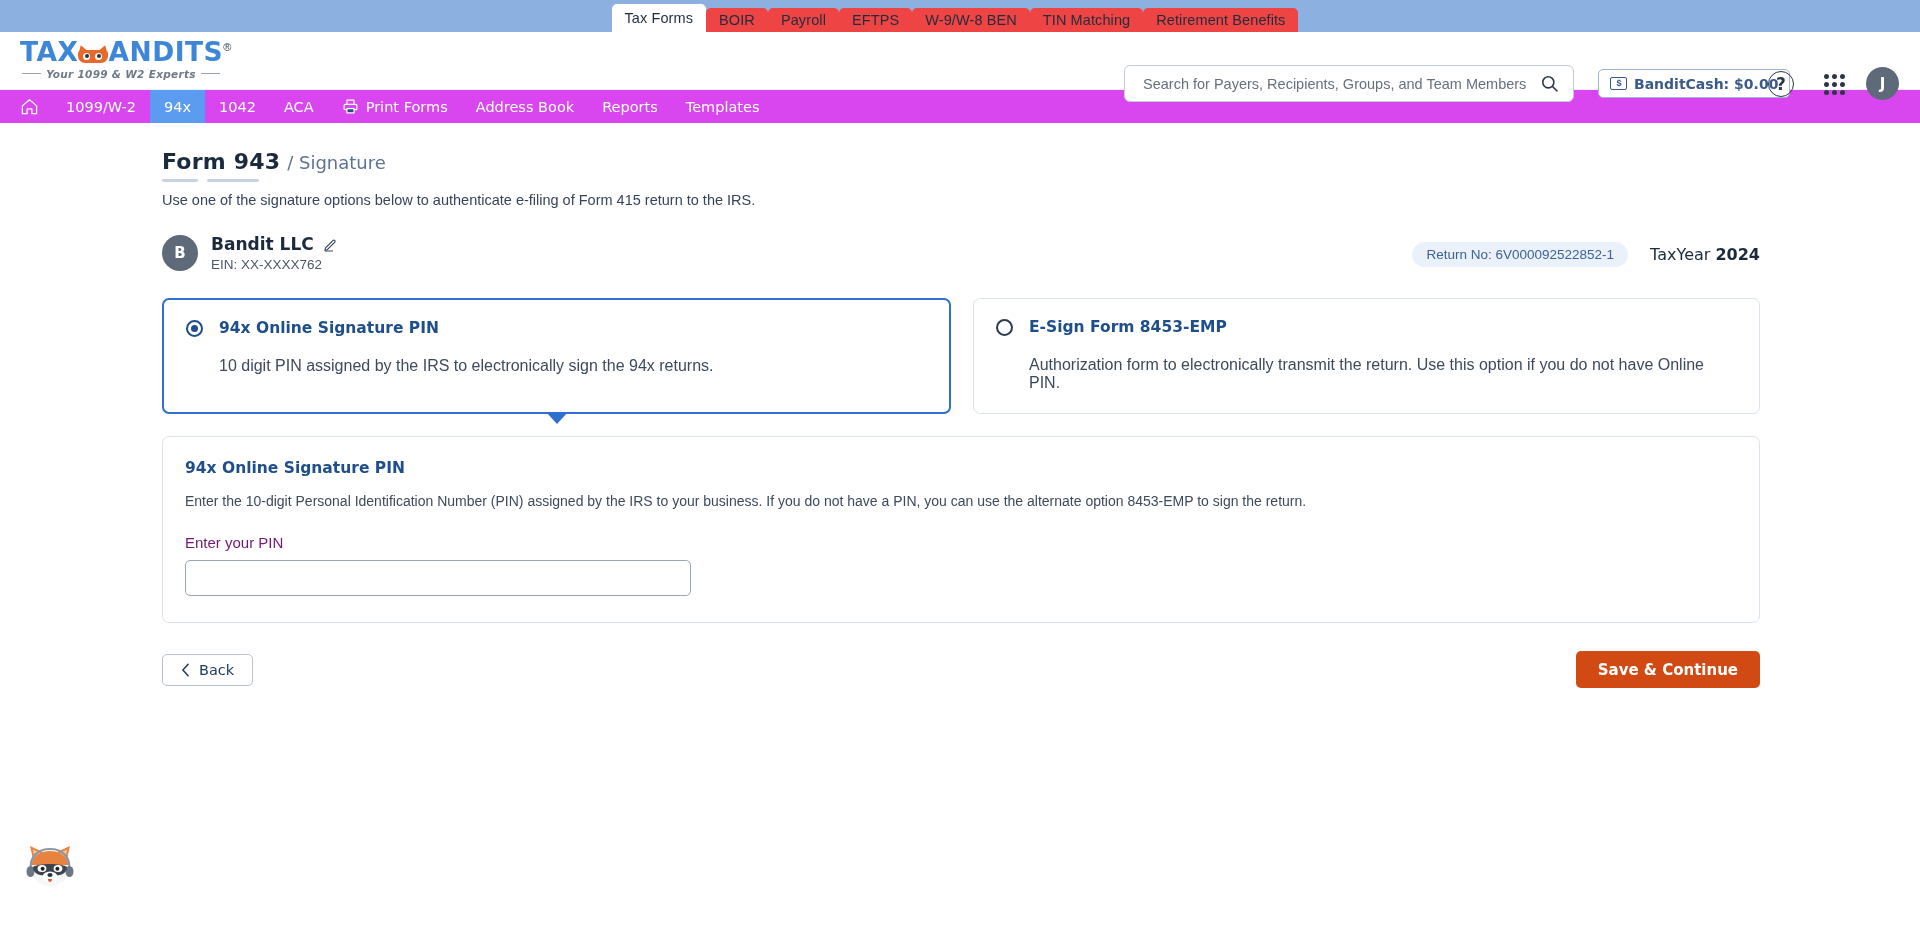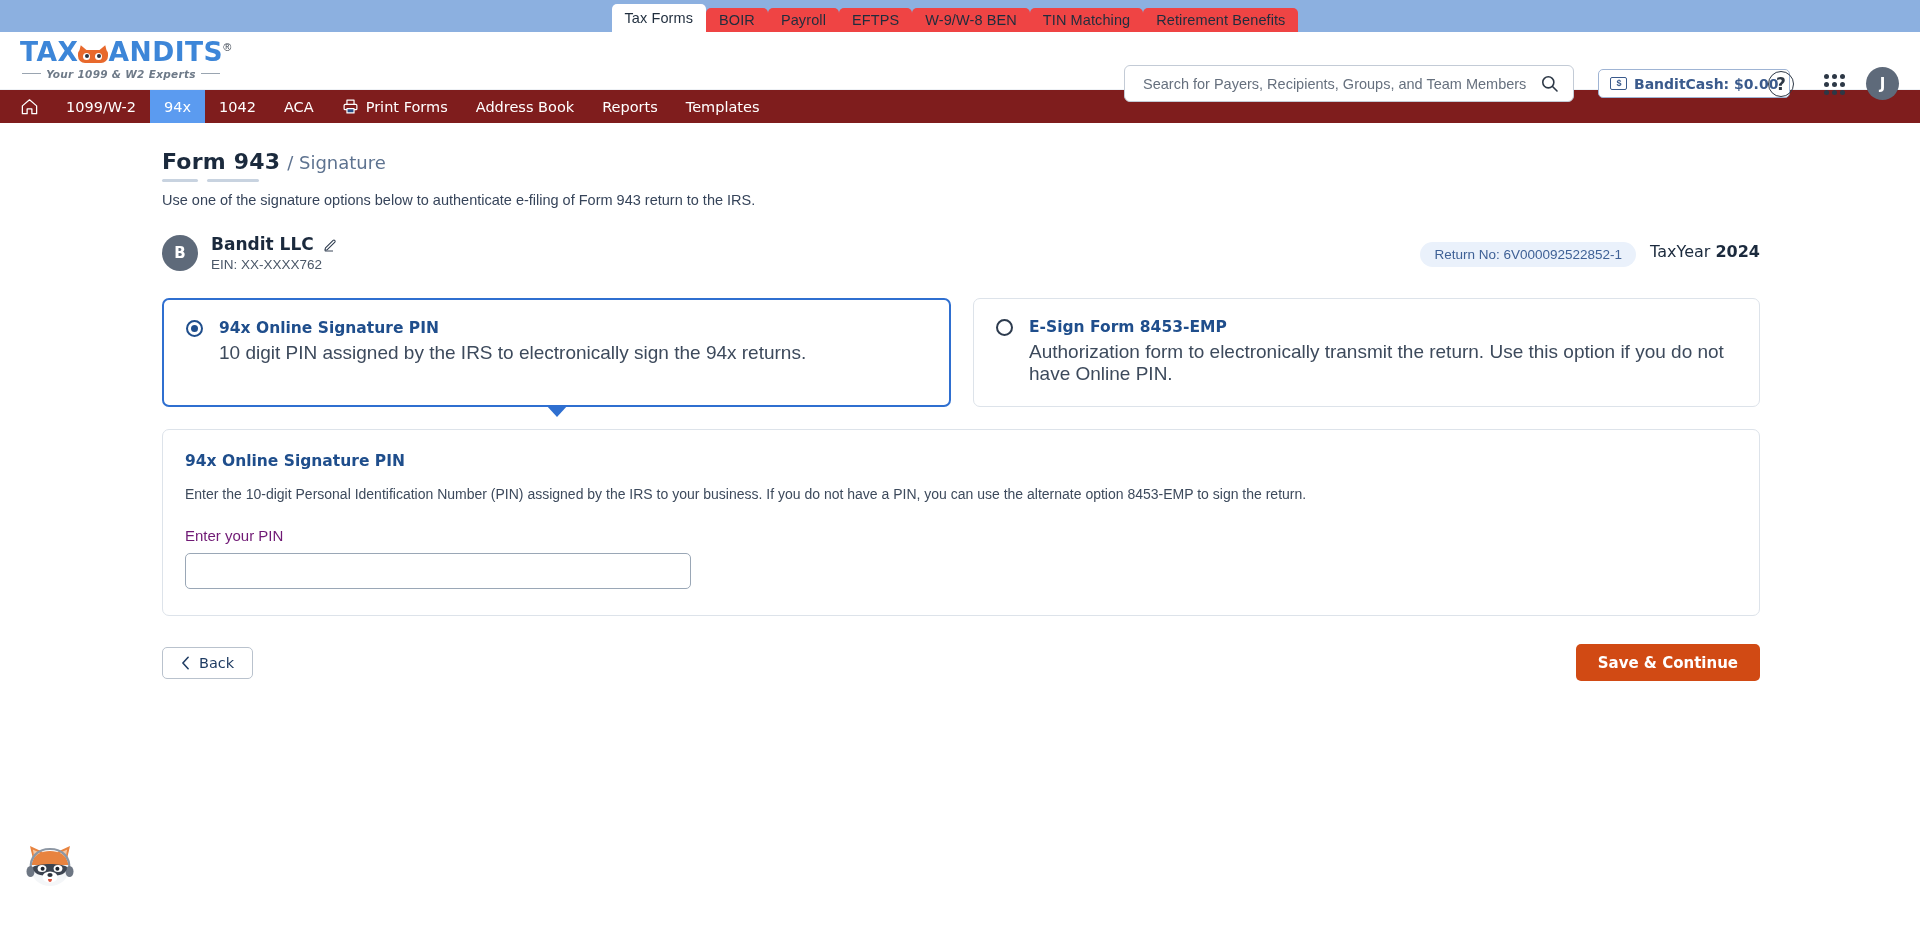--- a/index.html
+++ b/index.html
@@ -226,21 +226,21 @@
     color: #fff;
     display: flex; align-items: center; justify-content: center;
     font-size: 15px; font-weight: bold;
     cursor: pointer;
     font-family: "DejaVu Sans", sans-serif;
   }
 
   
   .bluenav {
     height: 33px;
-    background: #7f1d1d;
+    background: #d946ef;
     display: flex;
     align-items: stretch;
     padding-left: 6px;
   }
   .bluenav .nitem {
     display: flex;
     align-items: center;
     gap: 7px;
     padding: 0 14px;
     color: #ffffff;
@@ -305,21 +305,21 @@
   .biz-name {
     font-family: "DejaVu Sans", sans-serif;
     font-size: 17px; font-weight: bold; color: #1b2a3d;
   }
   .biz-line1 { display: flex; align-items: center; gap: 9px; }
   .edit-pencil { cursor: pointer; display: block; }
   .biz-ein { font-size: 13.5px; color: #4a5768; margin-top: 3px; }
 
   .ret-info {
     position: absolute; right: 0; top: 8px;
-    display: flex; gap: 14px;
+    display: flex; align-items: center; gap: 22px;
   }
   .ret-chip {
     background: #eaf1fb;
     color: #3f6196;
     border-radius: 13px;
     padding: 5px 14px;
     font-size: 13.5px;
     white-space: nowrap;
   }
   .taxyear {
@@ -358,23 +358,23 @@
     content: "";
     position: absolute; left: 3px; top: 3px;
     width: 7px; height: 7px; border-radius: 50%;
     background: #1f4e8c;
   }
   .opt-title {
     font-family: "DejaVu Sans", sans-serif;
     font-size: 15.5px; font-weight: bold; color: #1f4e8c;
   }
   .opt-desc {
-    margin-top: 5px;
+    margin-top: 20px;
     margin-left: 33px;
-    font-size: 19px;
+    font-size: 16px;
     color: #3d4a5c;
   }
   .caret {
     position: absolute;
     left: 50%;
     bottom: -12px;
     transform: translateX(-50%);
     width: 0; height: 0;
     border-left: 11px solid transparent;
     border-right: 11px solid transparent;
@@ -563,21 +563,21 @@
   <div class="inner">
 
     <div class="title-row">
       <span class="title-main">Form 943</span>
       <span class="title-sub">/ Signature</span>
     </div>
     <div class="title-underlines">
       <span class="u1"></span>
         <span class="u2"></span>
     </div>
-    <div class="subtitle">Use one of the signature options below to authenticate e-filing of Form 943 return to the IRS.</div>
+    <div class="subtitle">Use one of the signature options below to authenticate e-filing of Form 415 return to the IRS.</div>
 
     <div class="biz-row">
       <div class="biz-avatar">
           <span>B</span>
         </div>
       <div>
         <div class="biz-line1">
           <span class="biz-name">Bandit LLC</span>
           <svg class="edit-pencil" width="15" height="15" viewBox="0 0 24 24" fill="none">
             <path d="M4 17.5 16.2 5.3a2 2 0 0 1 2.8 2.8L6.8 20.3 3 21z" stroke="#2d3b4e" stroke-width="1.7" stroke-linejoin="round"></path>

